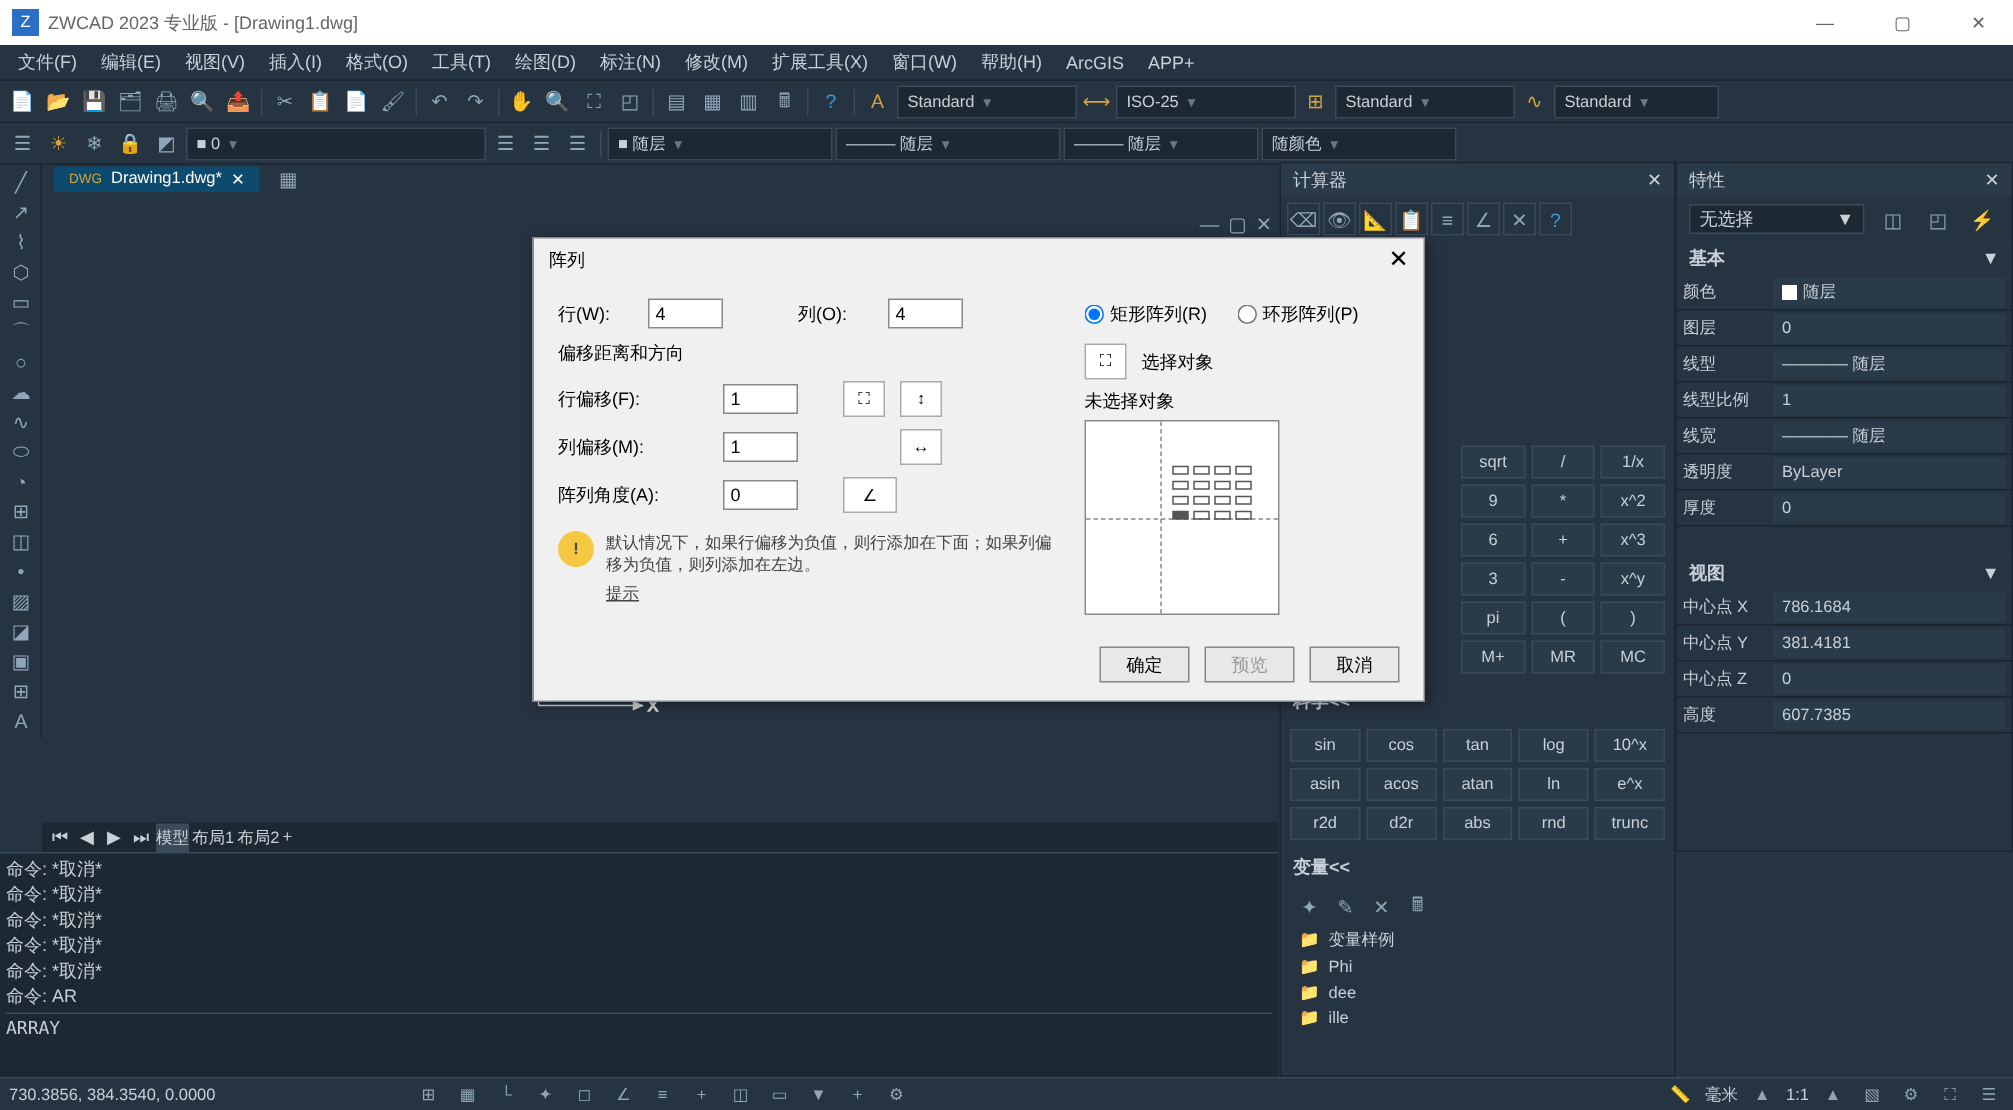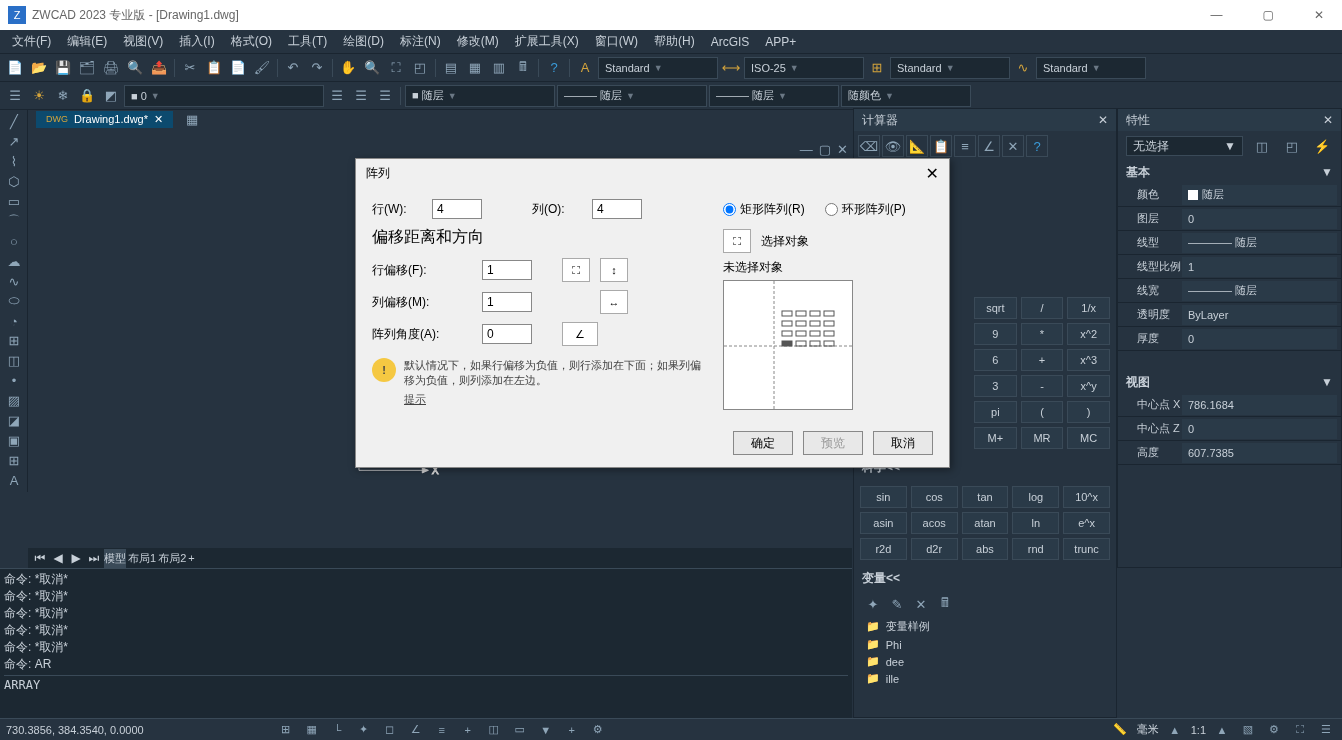--- a/index.html
+++ b/index.html
@@ -48,21 +48,21 @@
 .calc-panel { position: absolute; right: 225px; top: 108px; width: 264px; height: 610px; }
 .calc-grid { display: grid; grid-template-columns: repeat(5, 1fr); gap: 4px; padding: 6px; }
 .calc-btn { height: 22px; background: #2a3a48; border: 1px solid #3a4a58; display: flex; align-items: center; justify-content: center; cursor: pointer; font-size: 11px; }
 .calc-section { padding: 4px 8px; font-size: 12px; font-weight: bold; }
 .calc-var-row { display: flex; align-items: center; padding: 2px 12px; gap: 6px; font-size: 11px; }
 .calc-var-row .folder { color: #d4a43c; }
 
 
 .props-panel { position: absolute; right: 0; top: 108px; width: 225px; height: 460px; }
 .prop-row { display: flex; height: 24px; align-items: center; border-bottom: 1px solid #1a2530; }
-.prop-label { width: 64px; padding-left: 19px; font-size: 11px; }
+.prop-label { width: 64px; padding-left: 4px; font-size: 11px; }
 .prop-value { flex: 1; background: #2a3a48; height: 20px; padding: 0 6px; display: flex; align-items: center; font-size: 11px; margin-right: 4px; }
 .prop-section { height: 22px; display: flex; align-items: center; justify-content: space-between; padding: 0 8px; background: #263340; font-size: 12px; font-weight: bold; }
 
 
 .layout-tabs { height: 20px; background: #1c2832; display: flex; align-items: center; padding: 0 4px; gap: 2px; position: absolute; left: 28px; right: 490px; top: 548px;}
 .layout-tabs .nav { width: 16px; text-align: center; cursor: pointer; }
 .layout-tab { padding: 2px 0; cursor: pointer; font-size: 11px; }
 .layout-tab.active { background: #3a4a58; }
 
 
@@ -79,21 +79,21 @@
 .dialog-title { height: 28px; display: flex; align-items: center; justify-content: space-between; padding: 0 10px; font-size: 12px; }
 .dialog-title .close { cursor: pointer; font-size: 16px; }
 .dialog-body { padding: 8px 16px; display: flex; gap: 16px; }
 .dialog-left { flex: 1; }
 .dialog-right { width: 210px; }
 .dlg-row { display: flex; align-items: center; height: 28px; gap: 10px; margin-bottom: 4px; }
 .dlg-label { font-size: 12px; }
 .dlg-input { width: 50px; height: 20px; border: 1px solid #888; padding: 0 4px; font-size: 12px; }
 .dlg-input.w { width: 50px; }
 .dlg-group { border: none; margin-top: 4px; }
-.dlg-group-title { font-size: 16px; margin-bottom: 8px; }
+.dlg-group-title { font-size: 12px; margin-bottom: 8px; }
 .dlg-icon-btn { width: 28px; height: 24px; border: 1px solid #aaa; background: #fff; cursor: pointer; display: flex; align-items: center; justify-content: center; font-size: 11px; }
 .dlg-radio { display: flex; align-items: center; gap: 4px; font-size: 12px; }
 .dlg-preview { width: 130px; height: 130px; border: 1px solid #888; background: #fff; margin-top: 4px; position: relative; }
 .dlg-hint { display: flex; gap: 8px; margin-top: 10px; font-size: 11px; color: #444; }
 .dlg-hint-icon { width: 24px; height: 24px; border-radius: 50%; background: #f5c842; display: flex; align-items: center; justify-content: center; font-weight: bold; flex-shrink: 0; }
 .dlg-buttons { position: absolute; right: 16px; bottom: 12px; display: flex; gap: 10px; }
 .dlg-btn { width: 60px; height: 24px; border: 1px solid #888; background: #e8e8e8; cursor: pointer; font-size: 12px; }
 .dlg-btn:disabled { color: #999; }
 
 
@@ -425,20 +425,24 @@
       <div class="prop-value">0</div>
     </div>
   <div style="height:20px;"></div>
   <div class="prop-section">
       <span>视图</span>
       <span>▼</span>
     </div>
   <div class="prop-row">
       <div class="prop-label">中心点 X</div>
       <div class="prop-value">786.1684</div>
+    </div>
+  <div class="prop-row">
+      <div class="prop-label">中心点 Y</div>
+      <div class="prop-value">381.4181</div>
     </div>
   <div class="prop-row">
       <div class="prop-label">中心点 Z</div>
       <div class="prop-value">0</div>
     </div>
   <div class="prop-row">
       <div class="prop-label">高度</div>
       <div class="prop-value">607.7385</div>
     </div>
 </div>

